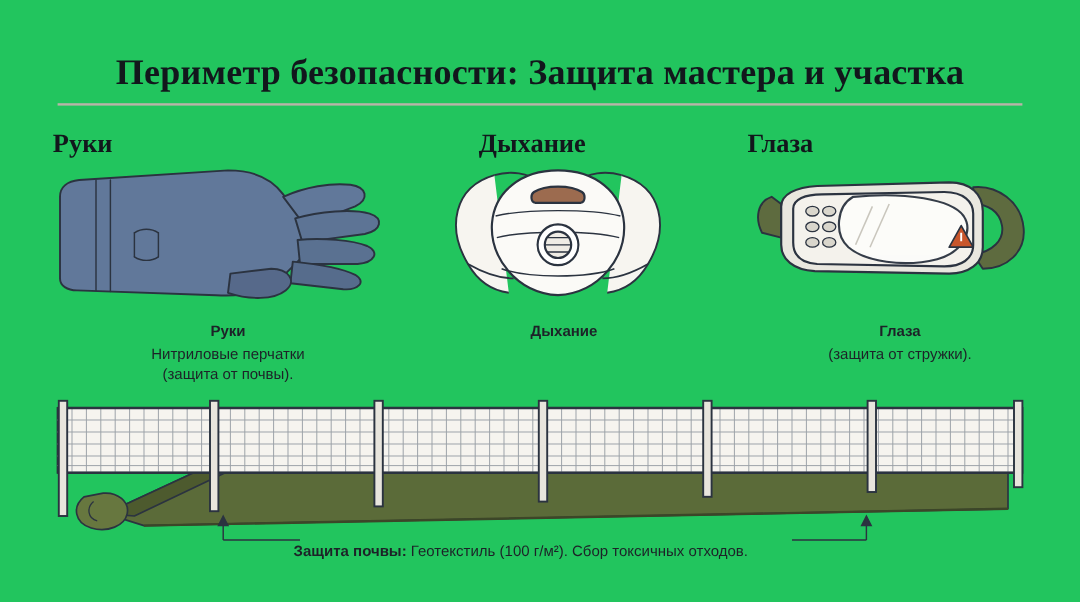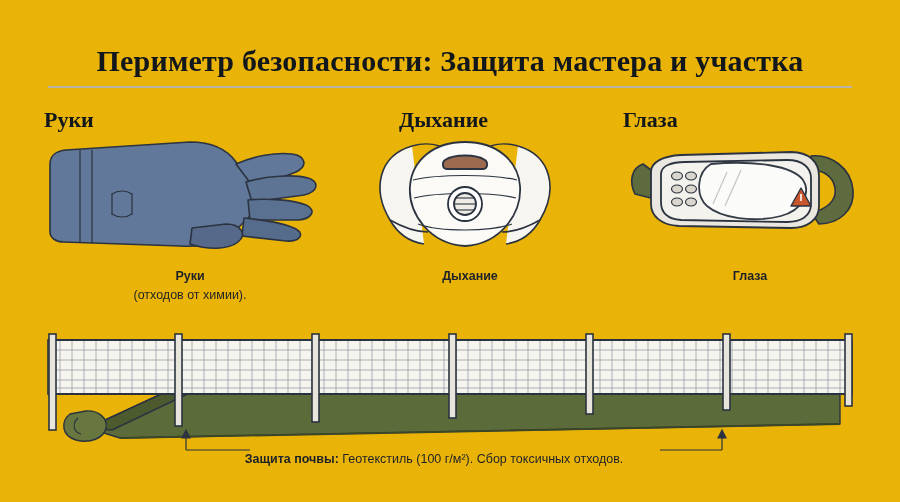--- a/index.html
+++ b/index.html
@@ -7,21 +7,21 @@
     padding: 0;
     background: #ffffff;
   }
   body {
     font-family: "Liberation Sans", sans-serif;
   }
   #page {
     position: relative;
     width: 900px;
     height: 502px;
-    background: #eab308;
+    background: #22c55e;
     overflow: hidden;
   }
   
   .title {
     position: absolute;
     top: 44px;
     left: 0;
     width: 900px;
     text-align: center;
     font-family: "Liberation Serif", serif;
@@ -194,29 +194,31 @@
         </g>
 
         <path d="M186 60 L196 78 L176 78 Z" fill="#c8562c" stroke-width="1.4"></path>
         <path d="M186 66 L186 73" stroke="#ffffff" stroke-width="1.6"></path>
       </g>
     </svg>
   </div>
 
   <div class="caption" id="cap-hands">
     <span class="cap-title">Руки</span>
-    <span class="cap-line">(отходов от химии).</span>
+    <span class="cap-line">Нитриловые перчатки</span>
+    <span class="cap-line">(защита от почвы).</span>
   </div>
 
   <div class="caption" id="cap-resp">
     <span class="cap-title">Дыхание</span>
   </div>
 
   <div class="caption" id="cap-eyes">
     <span class="cap-title">Глаза</span>
+    <span class="cap-line">(защита от стружки).</span>
   </div>
 
   <div class="illus" style="left:0px; top:326px; width:900px; height:130px;">
     <svg width="900" height="130" viewBox="0 0 900 130">
 
       <g stroke="#2b3340" stroke-width="1.4" stroke-linejoin="round">
         <path d="M88 102 L170 64 L840 64 L840 98 L120 112 Z" fill="#5b6b39"></path>
         <path d="M88 102 L170 64 L196 64 L112 104 Z" fill="#4d5a2e"></path>
 
         <path d="M70 88 C60 96 62 110 76 114 C90 118 104 112 106 102 C108 92 98 84 86 85 Z" fill="#67773f"></path>

